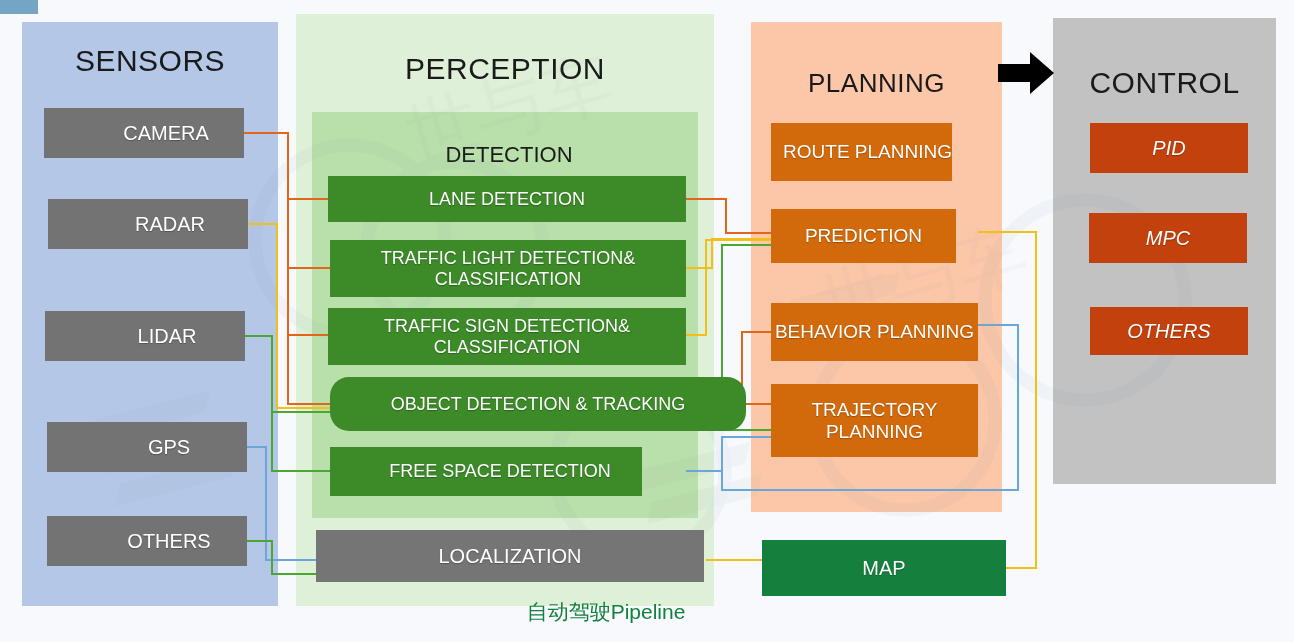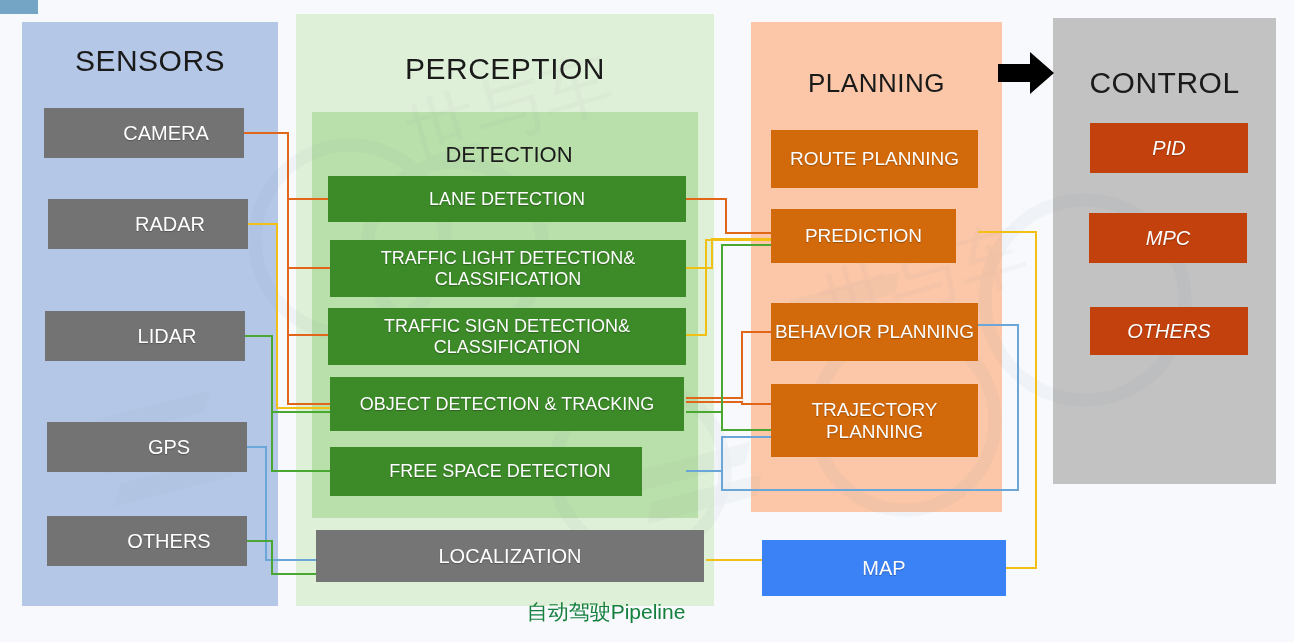--- a/index.html
+++ b/index.html
@@ -44,21 +44,21 @@
     display:flex;align-items:center;justify-content:center;
     text-align:center;color:#ffffff;line-height:1.12;
     text-shadow:0 1px 1px rgba(0,0,0,.28);
     font-weight:400;
     z-index:8;
   }
   .n-blue{background:#737373;font-size:20px;padding-left:44px;}
   .n-green{background:#3c8a28;font-size:18px;}
   .n-gray{background:#757575;font-size:20px;}
   .n-orange{background:#d2690a;font-size:19px;}
-  .n-lightorange{background:#3b82f6;font-size:20px;}
+  .n-lightorange{background:#15803d;font-size:20px;}
   .n-ctrlgray{background:#c2410c;font-size:20px;font-style:italic;}
 
   
   #wires{position:absolute;left:0;top:0;width:1294px;height:642px;z-index:6;pointer-events:none;}
   #wires path{fill:none;stroke-width:2;}
 
   .big-arrow{position:absolute;z-index:9;}
 
   .caption{
     position:absolute;text-align:center;color:#15803d;
@@ -172,31 +172,31 @@
 
   <div class="node n-green" style="left:328px;top:176px;width:358px;height:46px;">
     <span>LANE DETECTION</span>
   </div>
   <div class="node n-green" style="left:330px;top:240px;width:356px;height:57px;text-align:center;">
     <span>TRAFFIC LIGHT DETECTION&amp; CLASSIFICATION</span>
   </div>
   <div class="node n-green" style="left:328px;top:308px;width:358px;height:57px;">
     <span>TRAFFIC SIGN DETECTION&amp; CLASSIFICATION</span>
   </div>
-  <div class="node n-green" style="left:330px;top:377px;width:354px;height:54px;">
+  <div class="node n-green" style="left:330px;top:377px;width:416px;height:54px;border-radius:19px;">
     <span>OBJECT DETECTION &amp; TRACKING</span>
   </div>
   <div class="node n-green" style="left:330px;top:447px;width:312px;height:49px;padding-left:28px;">
     <span>FREE SPACE DETECTION</span>
   </div>
   <div class="node n-gray" style="left:316px;top:530px;width:388px;height:52px;">
     <span>LOCALIZATION</span>
   </div>
 
-  <div class="node n-orange" style="left:771px;top:130px;width:207px;height:58px;">
+  <div class="node n-orange" style="left:771px;top:123px;width:181px;height:58px;justify-content:flex-end;">
     <span>ROUTE PLANNING</span>
   </div>
   <div class="node n-orange" style="left:771px;top:209px;width:185px;height:54px;">
     <span>PREDICTION</span>
   </div>
   <div class="node n-orange" style="left:771px;top:303px;width:207px;height:58px;">
     <span>BEHAVIOR PLANNING</span>
   </div>
   <div class="node n-orange" style="left:771px;top:384px;width:207px;height:73px;">
     <span>TRAJECTORY PLANNING</span>

